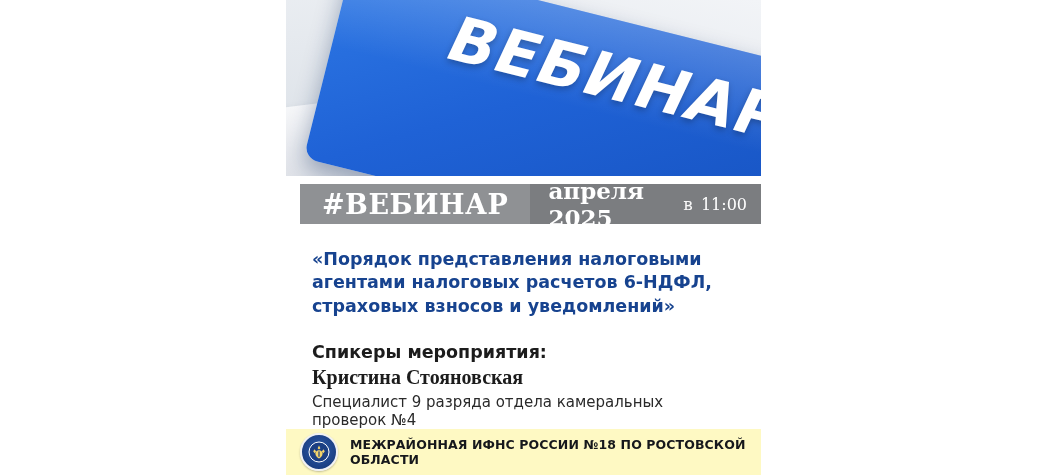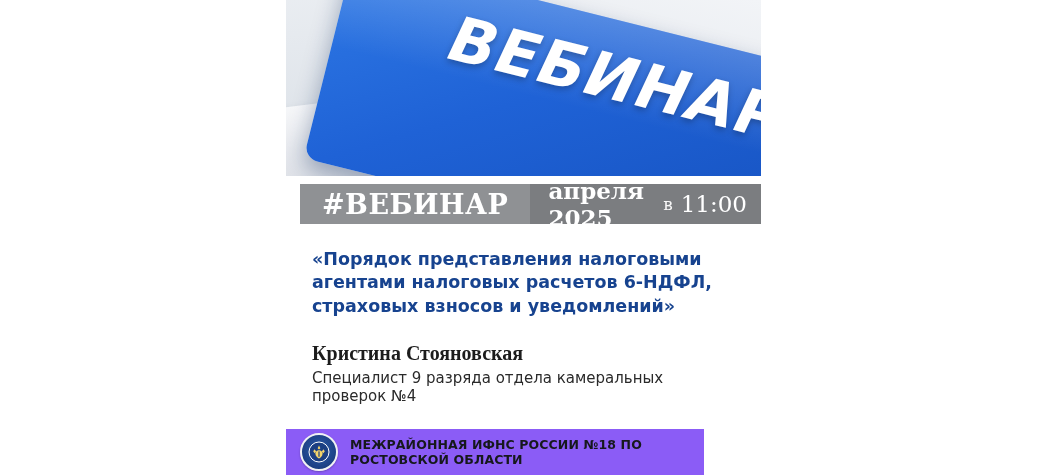--- a/index.html
+++ b/index.html
@@ -173,21 +173,21 @@
   .bar-date {
     font-weight: bold;
     font-size: 23px;
   }
   .bar-v {
     font-size: 17px;
     font-weight: normal;
     opacity: 0.95;
   }
   .bar-time {
-    font-size: 23px;
+    font-size: 16px;
     font-weight: normal;
   }
 
   
   .body-block {
     padding: 24px 26px 0 26px;
   }
   .event-title {
     color: #17438f;
     font-family: "DejaVu Sans", sans-serif;
@@ -215,23 +215,23 @@
     font-family: "DejaVu Sans", sans-serif;
     font-size: 15px;
     margin: 0;
   }
 
   
   .footer {
     position: absolute;
     left: 0;
     bottom: 0;
-    width: 418px;
+    width: 475px;
     height: 46px;
-    background: #8b5cf6;
+    background: #fef9c3;
     display: flex;
     align-items: center;
     padding-left: 14px;
     box-sizing: border-box;
   }
   .emblem {
     width: 34px;
     height: 34px;
     border-radius: 50%;
     background: radial-gradient(circle at 50% 45%, #2f5fae 0%, #1b3f83 70%, #14306a 100%);
@@ -280,20 +280,21 @@
     <div class="bar-left">#ВЕБИНАР</div>
     <div class="bar-right">
       <span class="bar-date">09 апреля 2025 года</span>
       <span class="bar-v">в</span>
       <span class="bar-time">11:00</span>
     </div>
   </div>
 
   <div class="body-block">
     <p class="event-title">«Порядок представления налоговыми агентами налоговых расчетов 6-НДФЛ, страховых взносов и уведомлений»</p>
+    <p class="speakers-label">Спикеры мероприятия:</p>
     <p class="speaker-name">Кристина Стояновская</p>
     <p class="speaker-role">Специалист 9 разряда отдела камеральных проверок №4</p>
   </div>
 
   <div class="footer">
     <div class="emblem">
       <svg width="22" height="22" viewBox="0 0 22 22" aria-hidden="true">
         <circle cx="11" cy="11" r="10" fill="#1b3f83" stroke="#ffffff" stroke-width="1"></circle>
         <path d="M11 4.5 L12.4 7.2 L11 8.4 L9.6 7.2 Z" fill="#f3d46a"></path>
         <path d="M6.6 8.2 L8.2 10.4 L6.6 12.2 L5.2 10.3 Z" fill="#f3d46a"></path>

